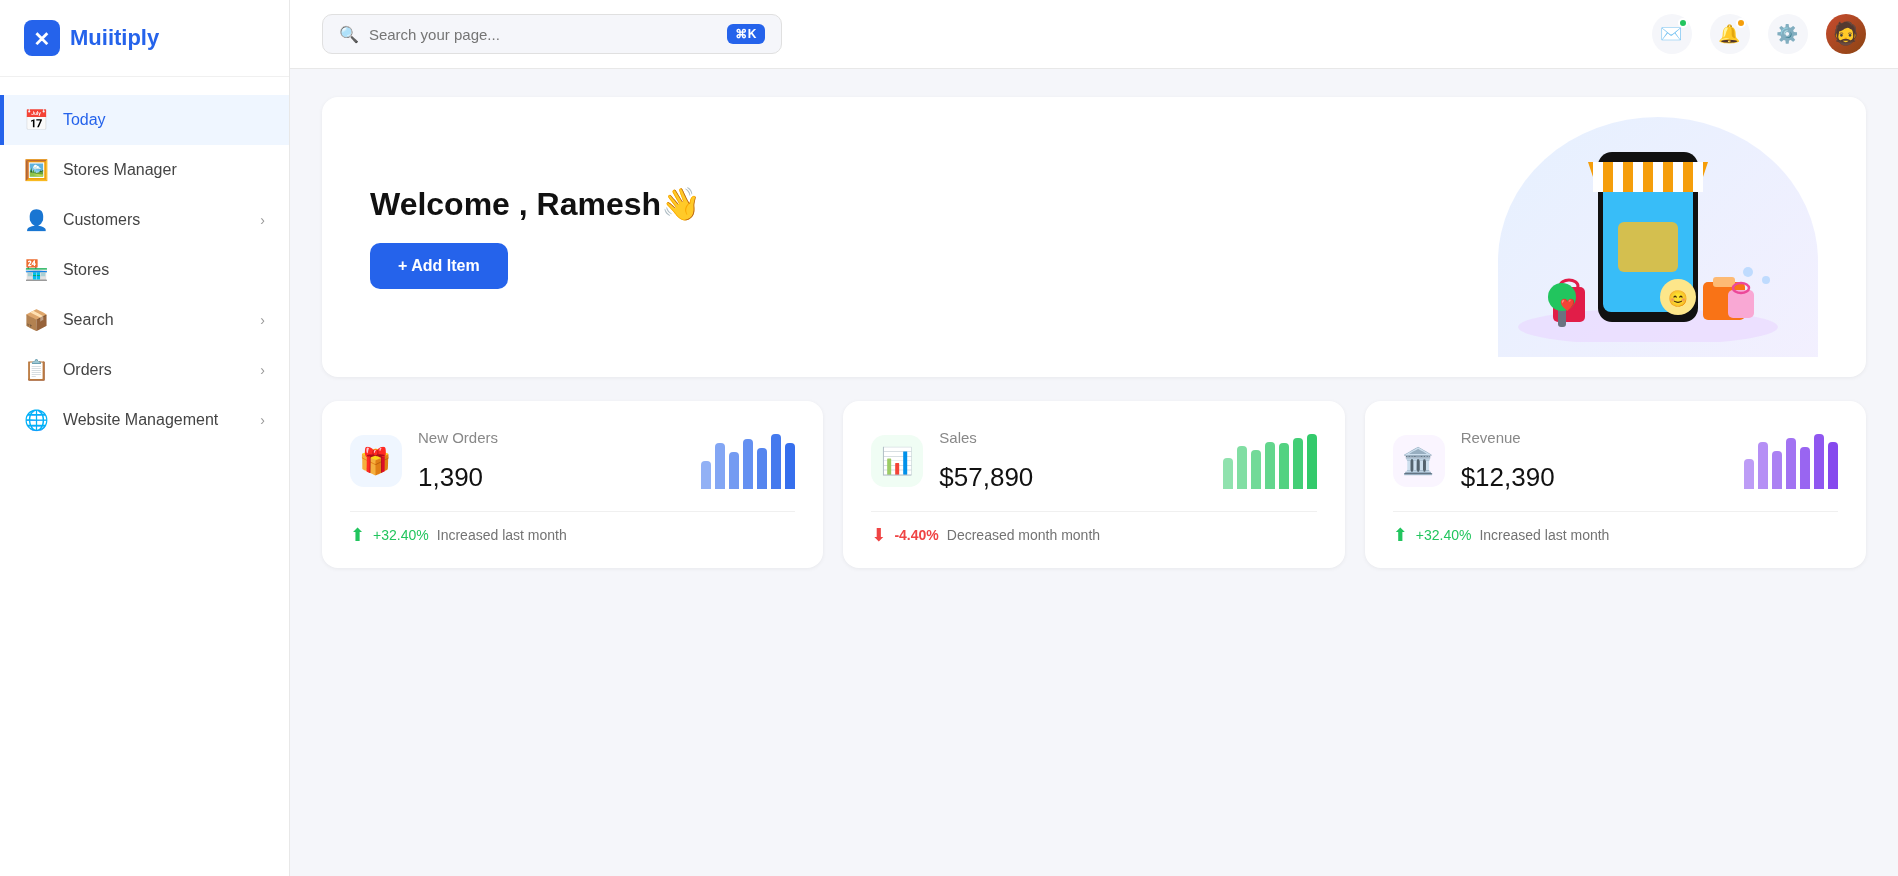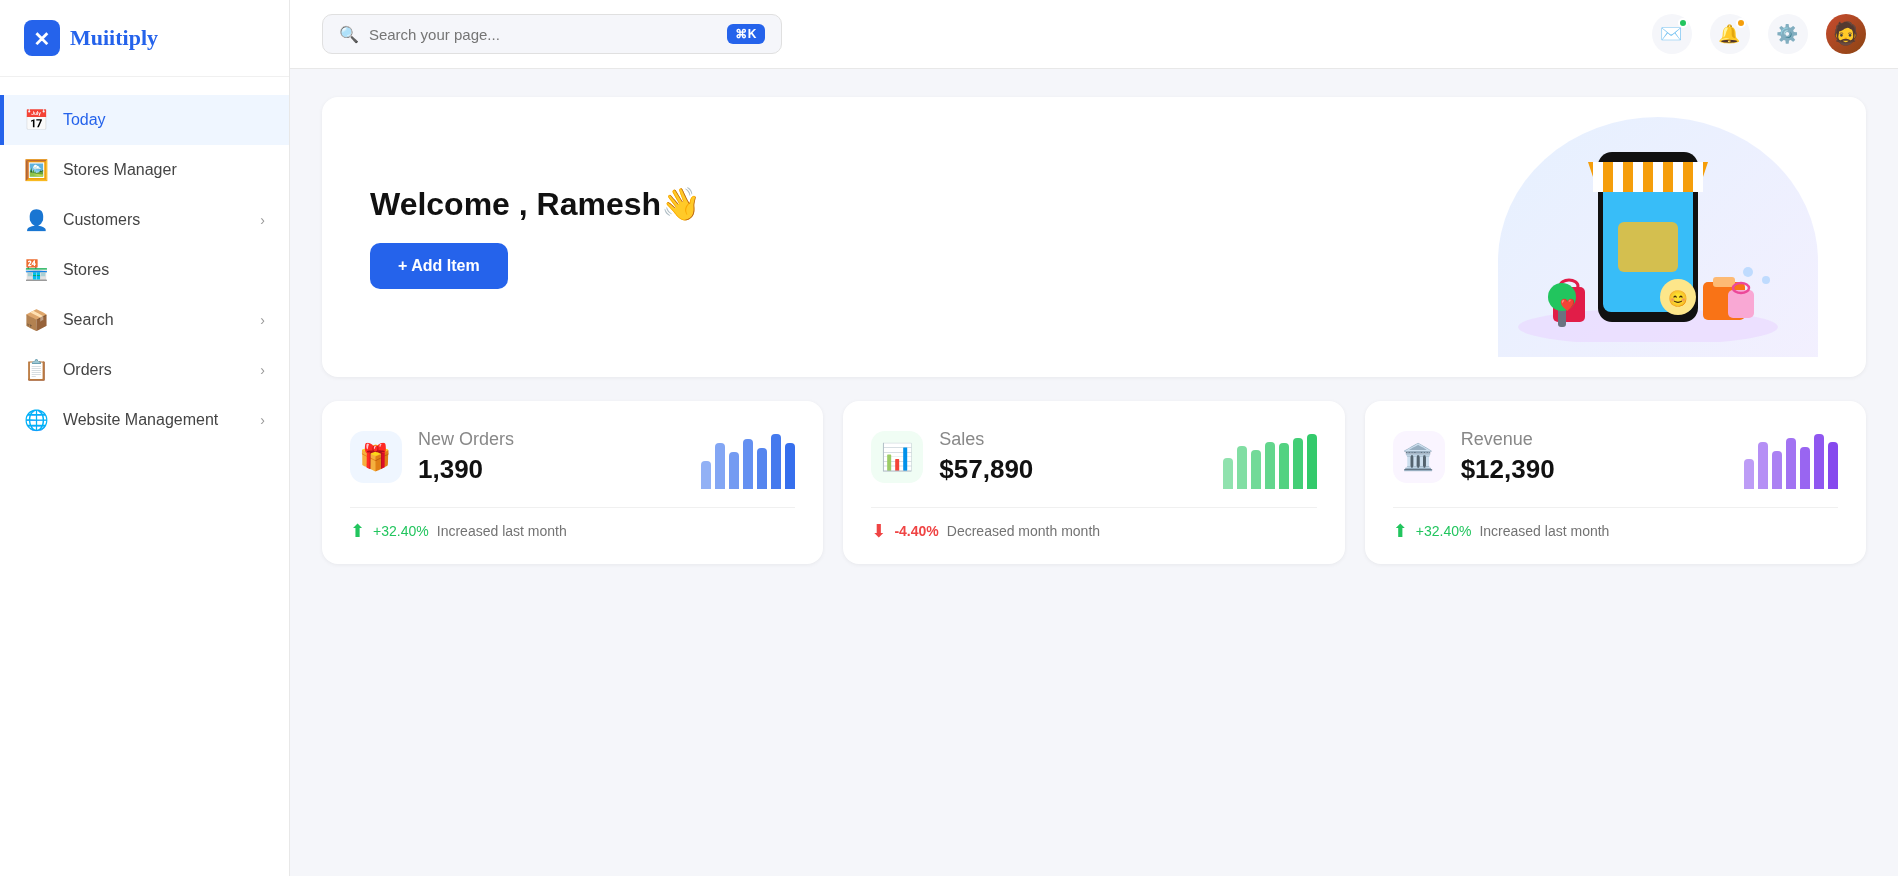--- a/index.html
+++ b/index.html
@@ -24,21 +24,20 @@
       border-bottom: 1px solid #f0f0f0;
     }
     .logo-icon {
       width: 36px;
       height: 36px;
     }
     .logo-text {
       font-size: 22px;
       font-weight: 700;
       color: #2563eb;
-      font-family: Liberation Serif, serif;
     }
     .nav-list {
       list-style: none;
       padding: 18px 0;
       flex: 1;
     }
     .nav-item {
       display: flex;
       align-items: center;
       padding: 13px 24px;
@@ -247,22 +246,22 @@
       height: 52px;
       border-radius: 14px;
       display: flex;
       align-items: center;
       justify-content: center;
       font-size: 26px;
     }
     .stat-icon-blue { background: #eff6ff; color: #2563eb; }
     .stat-icon-green { background: #f0fdf4; color: #16a34a; }
     .stat-icon-purple { background: #faf5ff; color: #7c3aed; }
-    .stat-label { font-size: 18px; color: #888; margin-bottom: 4px; }
-    .stat-value { font-size: 26px; font-weight: 700; color: #111; }
+    .stat-label { font-size: 15px; color: #888; margin-bottom: 16px; }
+    .stat-value { font-size: 26px; font-weight: 400; color: #111; }
     .stat-divider {
       border: none;
       border-top: 1px solid #f0f0f0;
       margin: 18px 0 12px;
     }
     .stat-footer {
       display: flex;
       align-items: center;
       gap: 8px;
       font-size: 14px;

